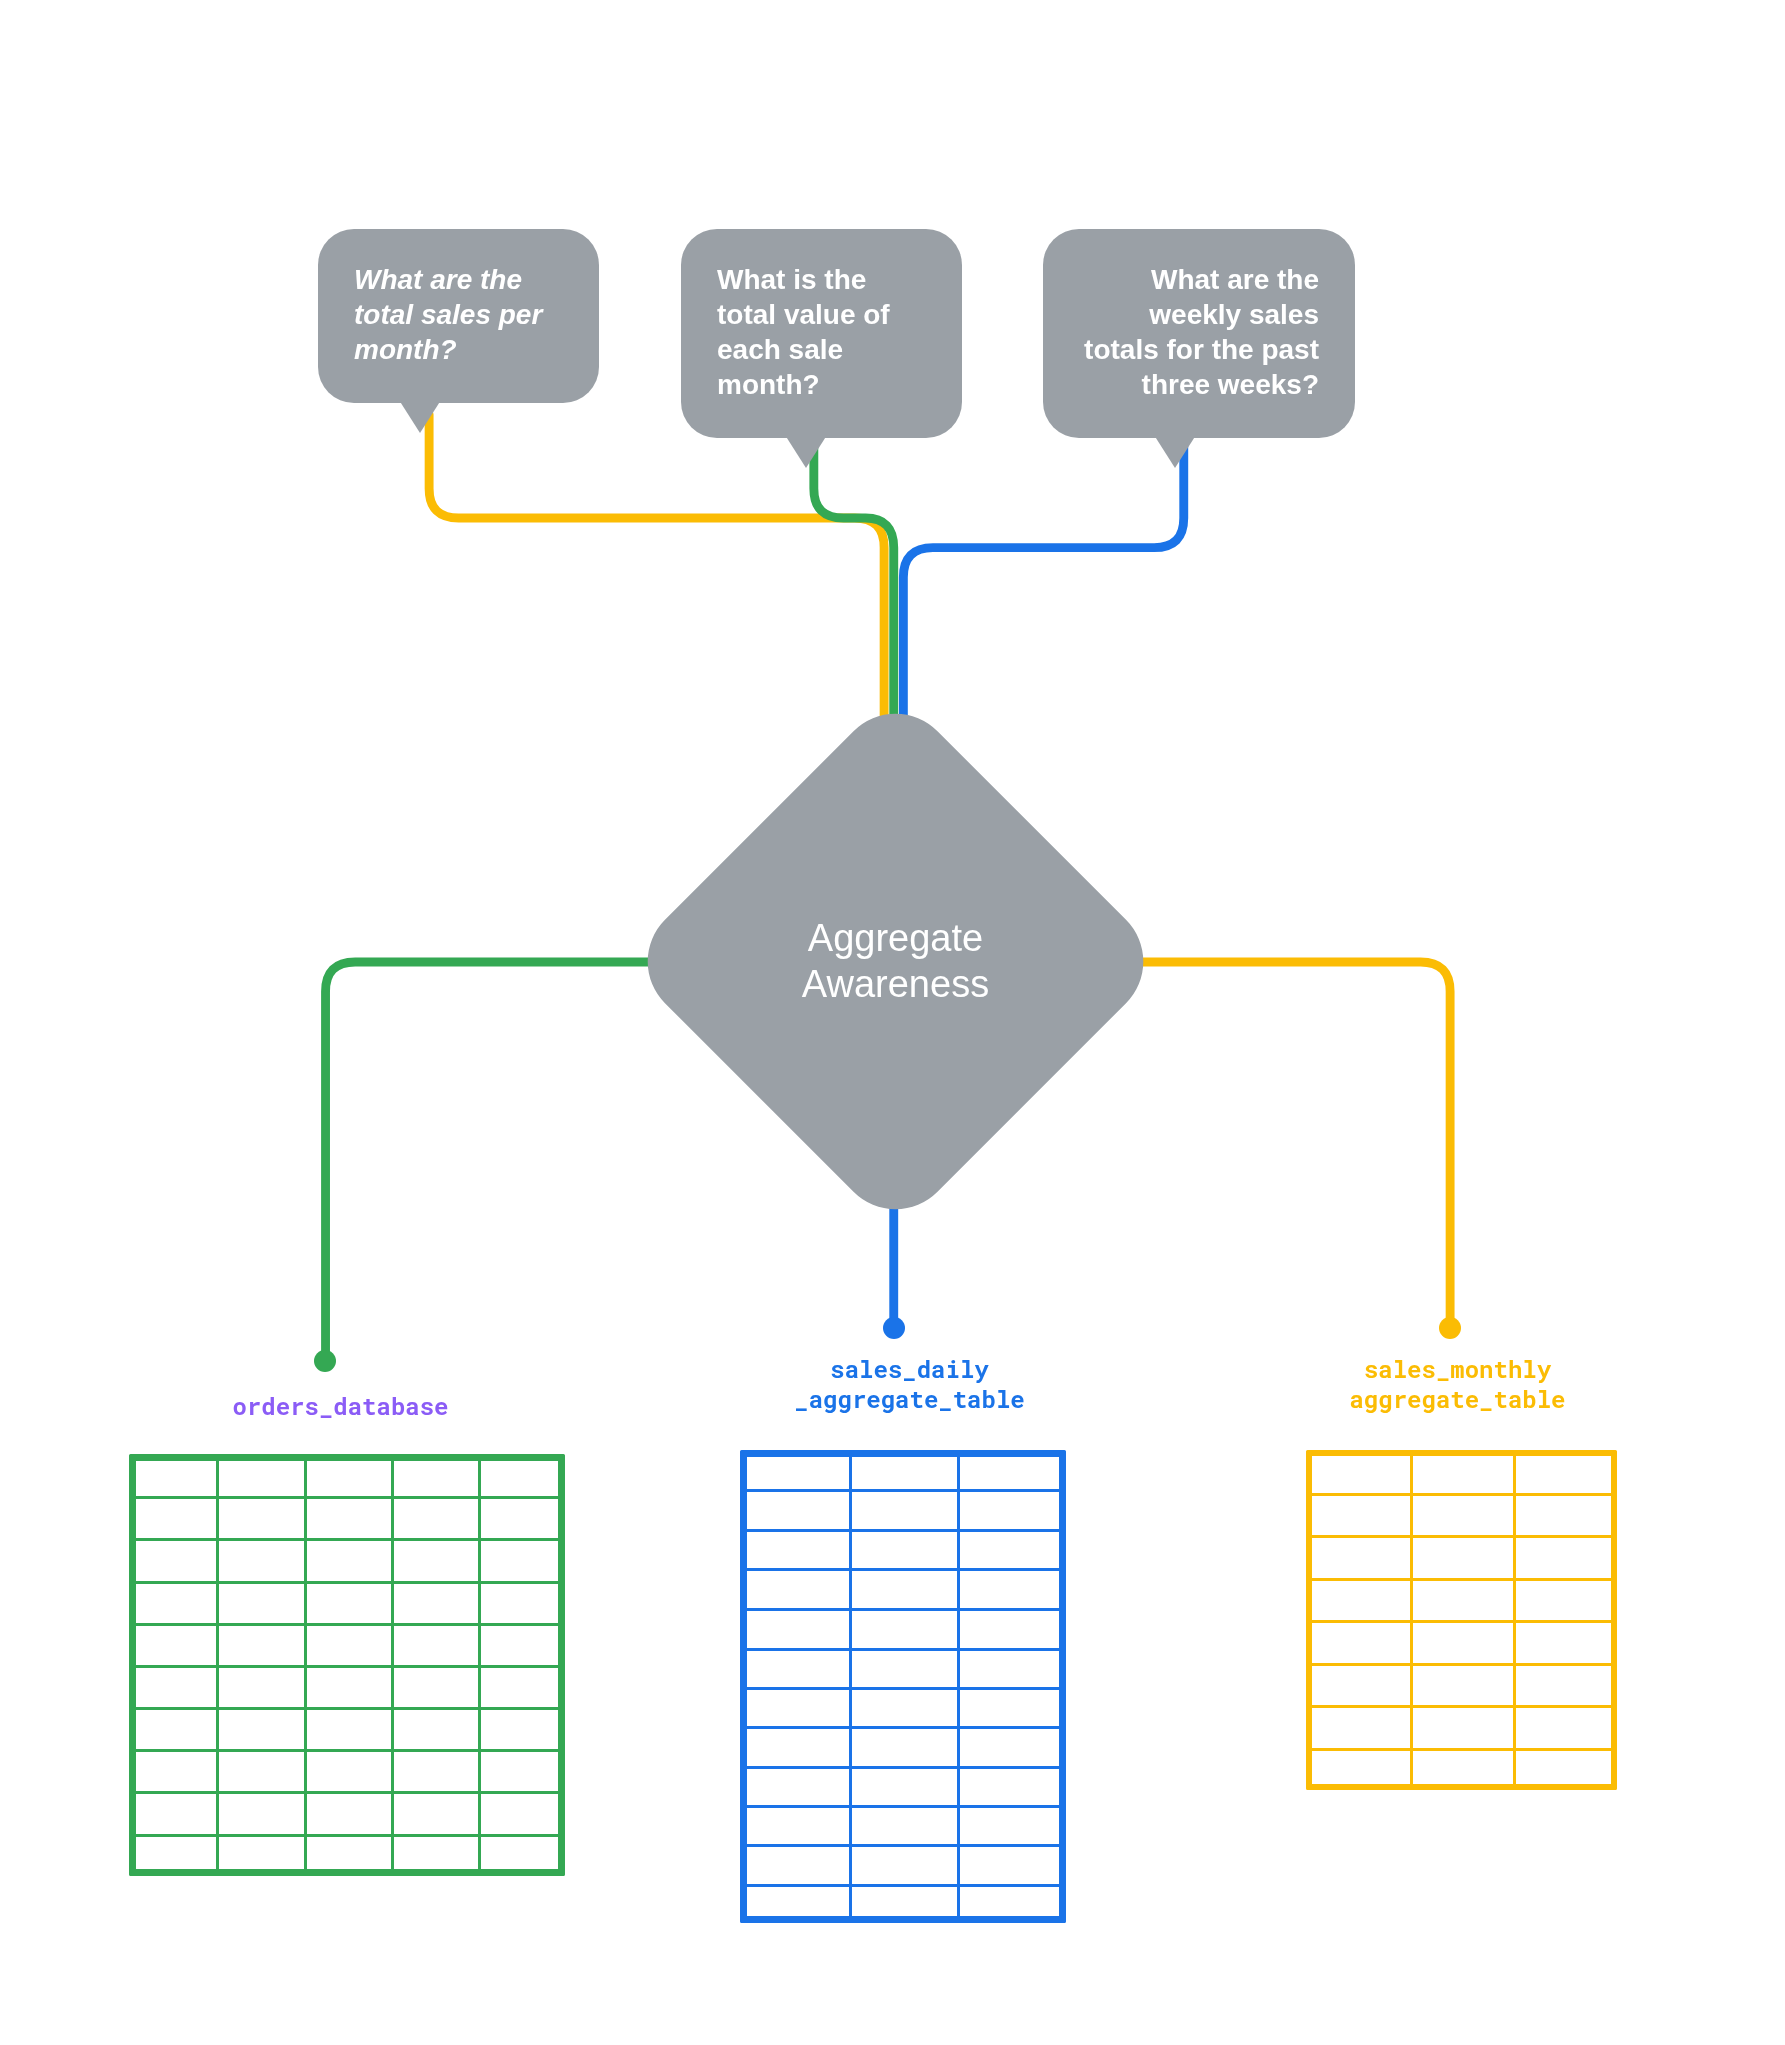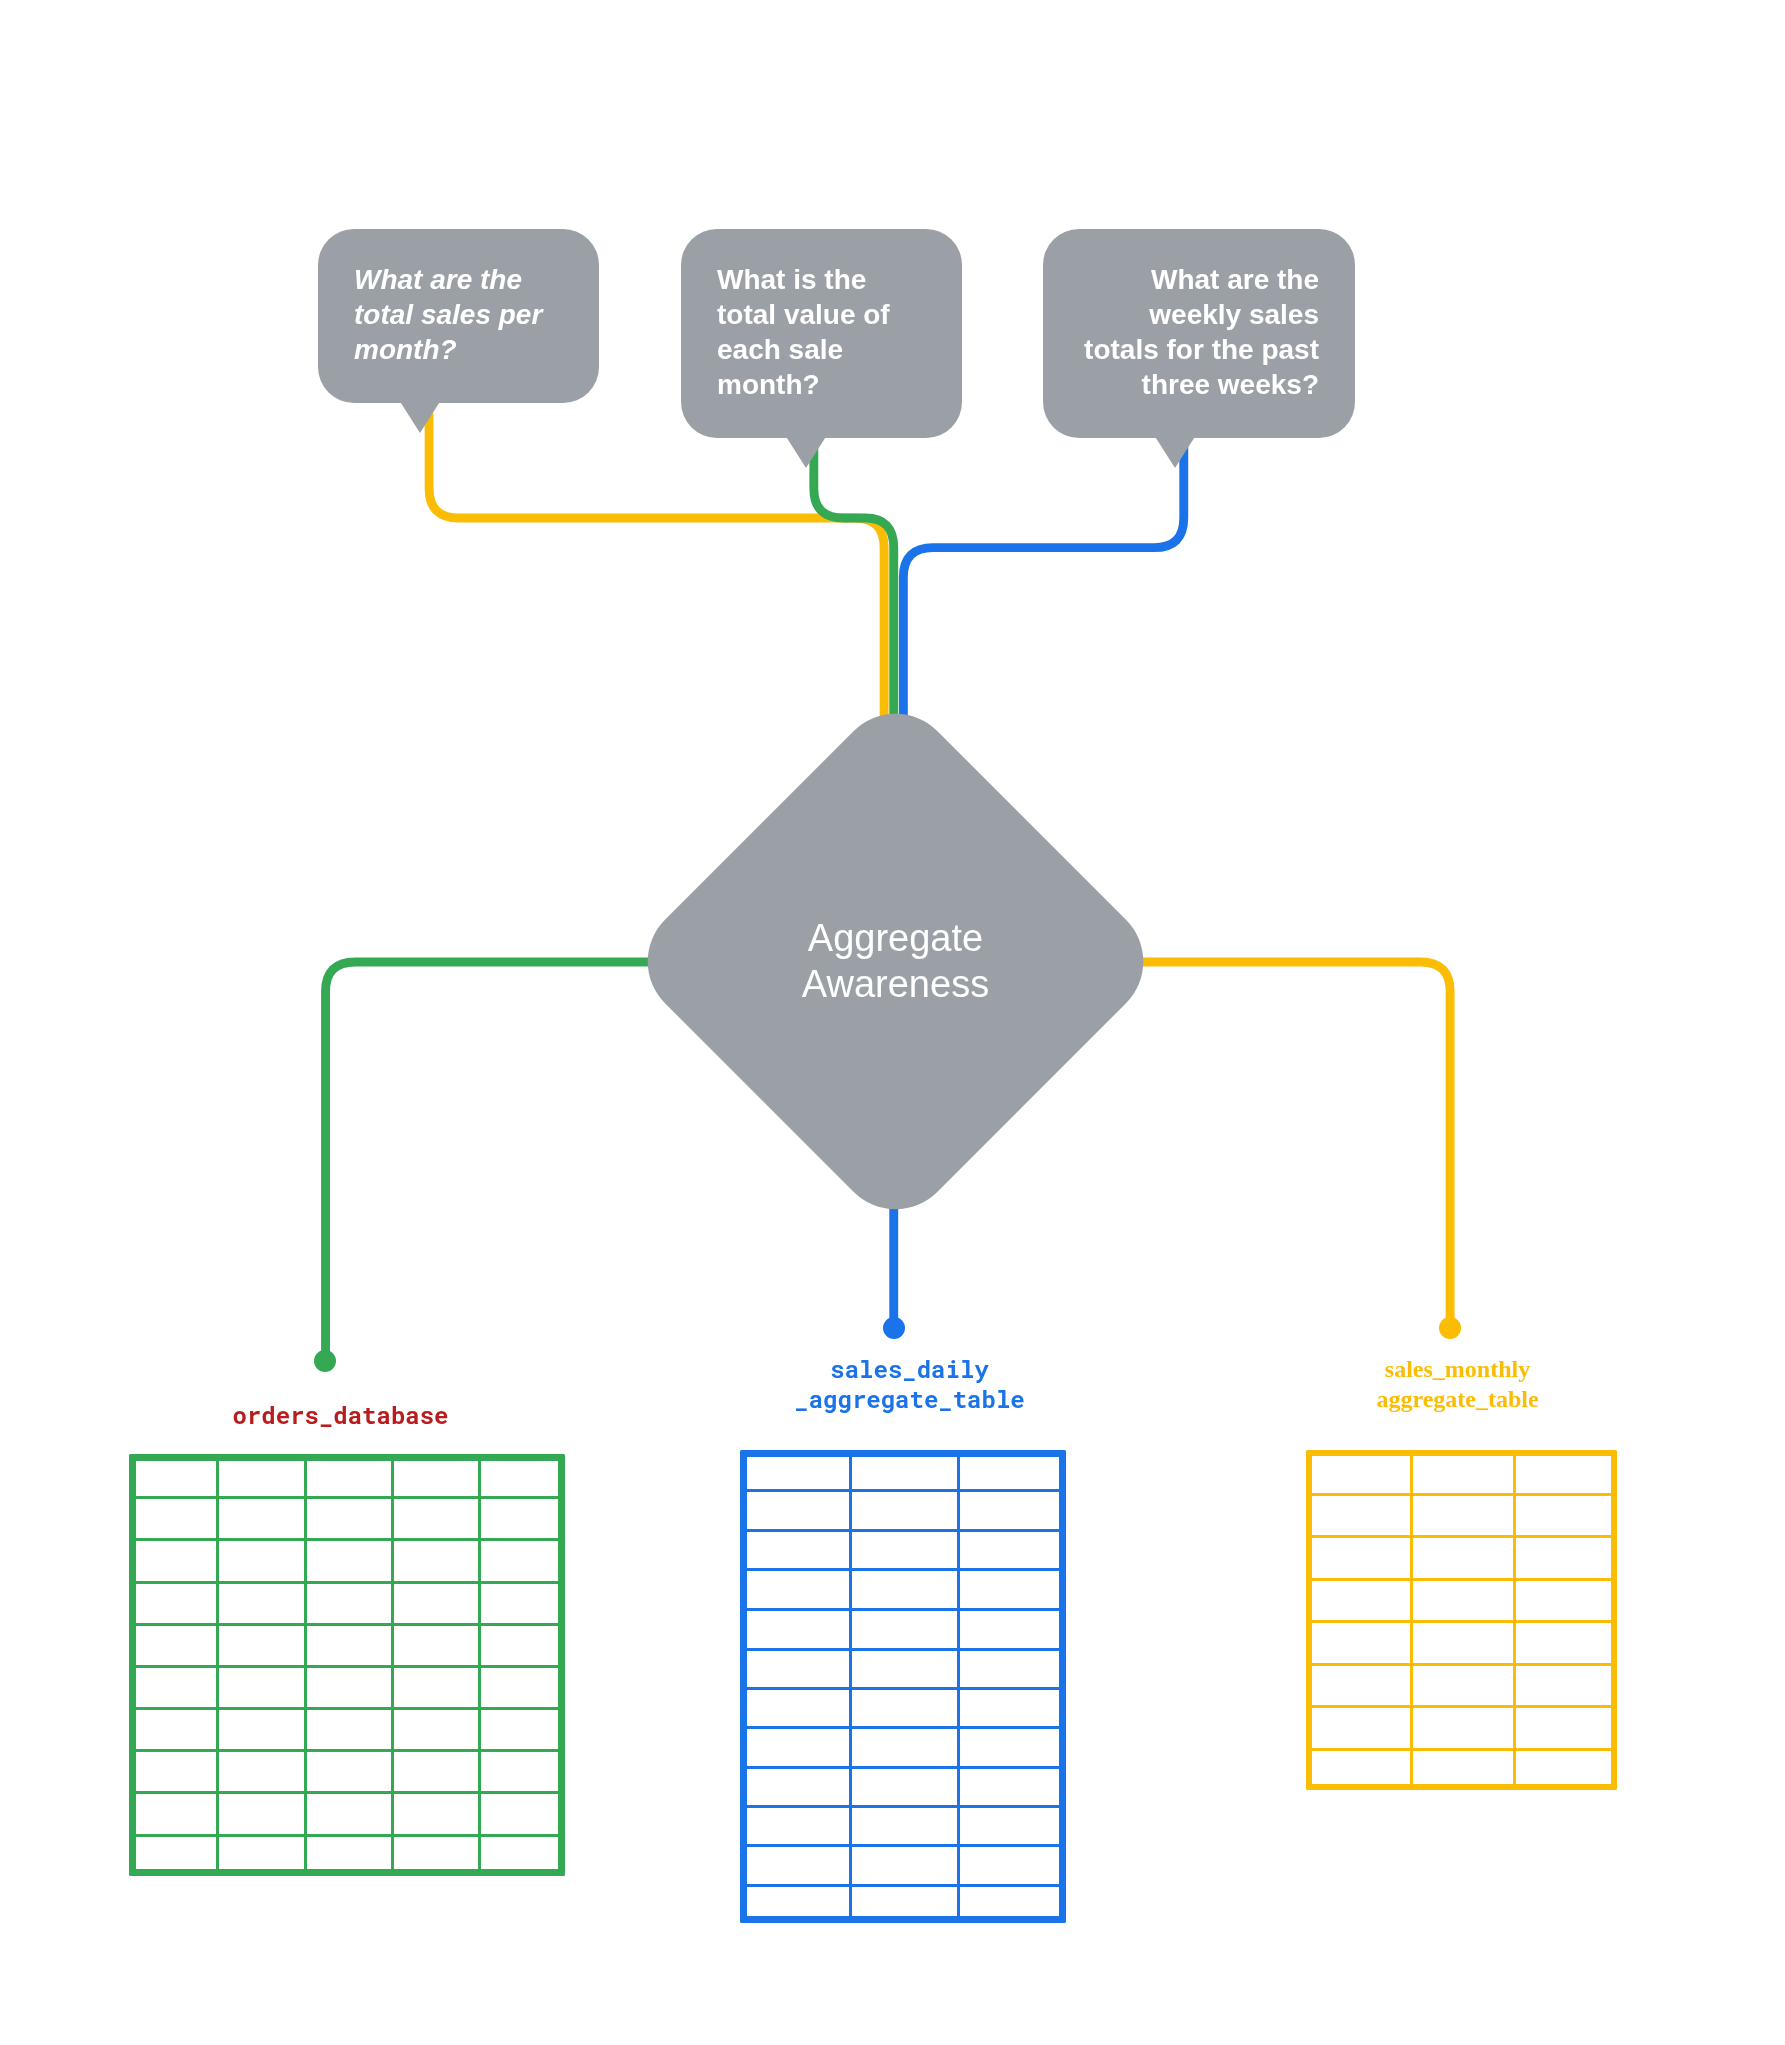--- a/index.html
+++ b/index.html
@@ -126,28 +126,28 @@
       <span>Aggregate</span><br>
       <span>Awareness</span>
     </div>
   </div>
 </div>
 
 <div class="dot" style="left:314px; top:1350px; background:#34a853;"></div>
 <div class="dot" style="left:883px; top:1317px; background:#1a73e8;"></div>
 <div class="dot" style="left:1439px; top:1317px; background:#fbbc04;"></div>
 
-<div class="table-label" style="left:141px; top:1391px; width:399px; color:#b91c1c;margin-top:9px;">
+<div class="table-label" style="left:141px; top:1391px; width:399px; color:#8b5cf6;">
   <span>orders_database</span>
 </div>
 <div class="table-label" style="left:710px; top:1354px; width:399px; color:#1a73e8;">
   <span>sales_daily</span><br>
   <span>_aggregate_table</span>
 </div>
-<div class="table-label" style="left:1258px; top:1354px; width:399px; color:#fbbc04;font-family:Liberation Serif, serif;">
+<div class="table-label" style="left:1258px; top:1354px; width:399px; color:#fbbc04;">
   <span>sales_monthly</span><br>
   <span>aggregate_table</span>
 </div>
 
 <div class="tbl" id="tbl-green" style="left:129px; top:1454px; width:436px; height:422px;">
     <div class="outer" style="left: 0px; top: 0px; width: 436px; height: 422px; border-color: rgb(52, 168, 83); border-width: 7.4px;"></div>
     <div class="row-line" style="top: 42px; border-top-color: rgb(52, 168, 83); border-top-width: 3px;"></div>
     <div class="row-line" style="top: 84px; border-top-color: rgb(52, 168, 83); border-top-width: 3px;"></div>
     <div class="row-line" style="top: 127px; border-top-color: rgb(52, 168, 83); border-top-width: 3px;"></div>
     <div class="row-line" style="top: 169px; border-top-color: rgb(52, 168, 83); border-top-width: 3px;"></div>

